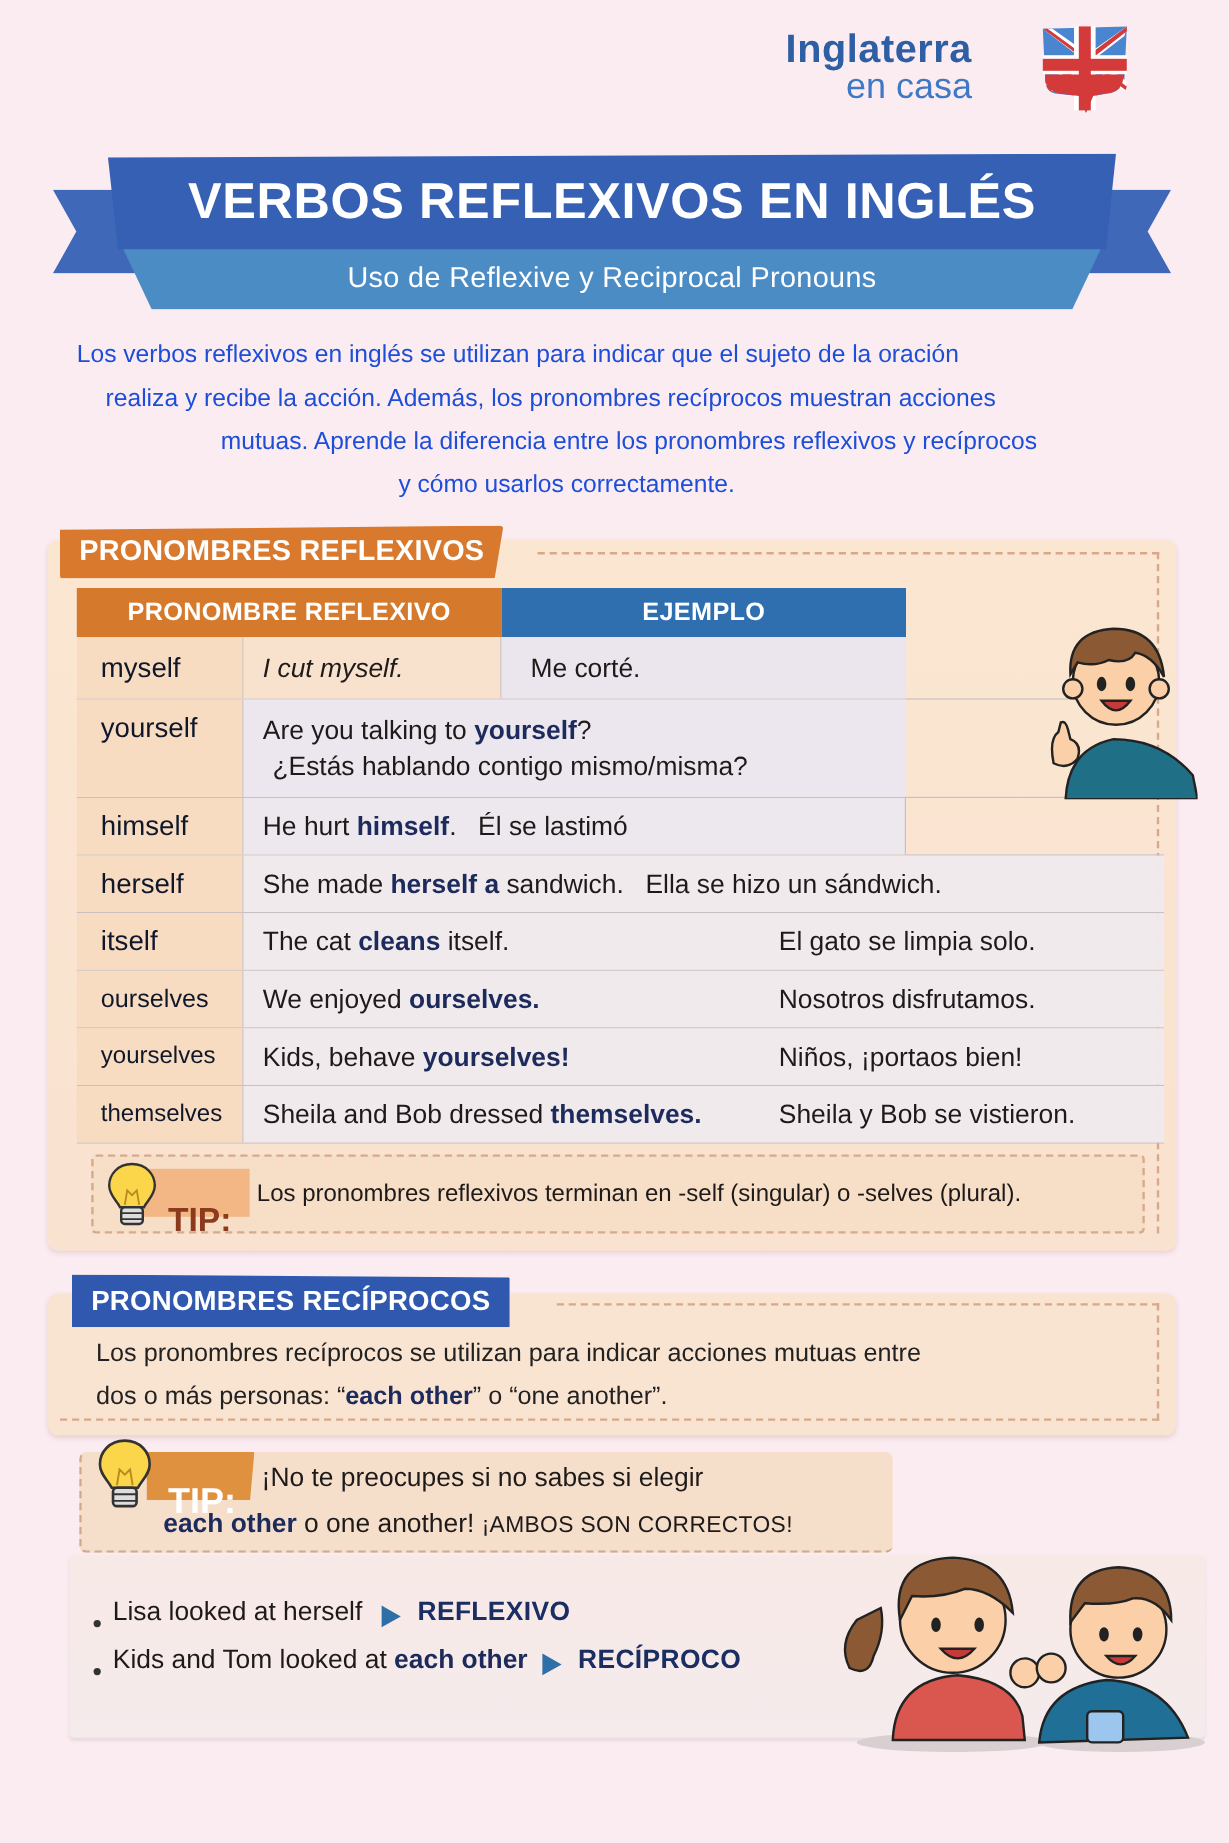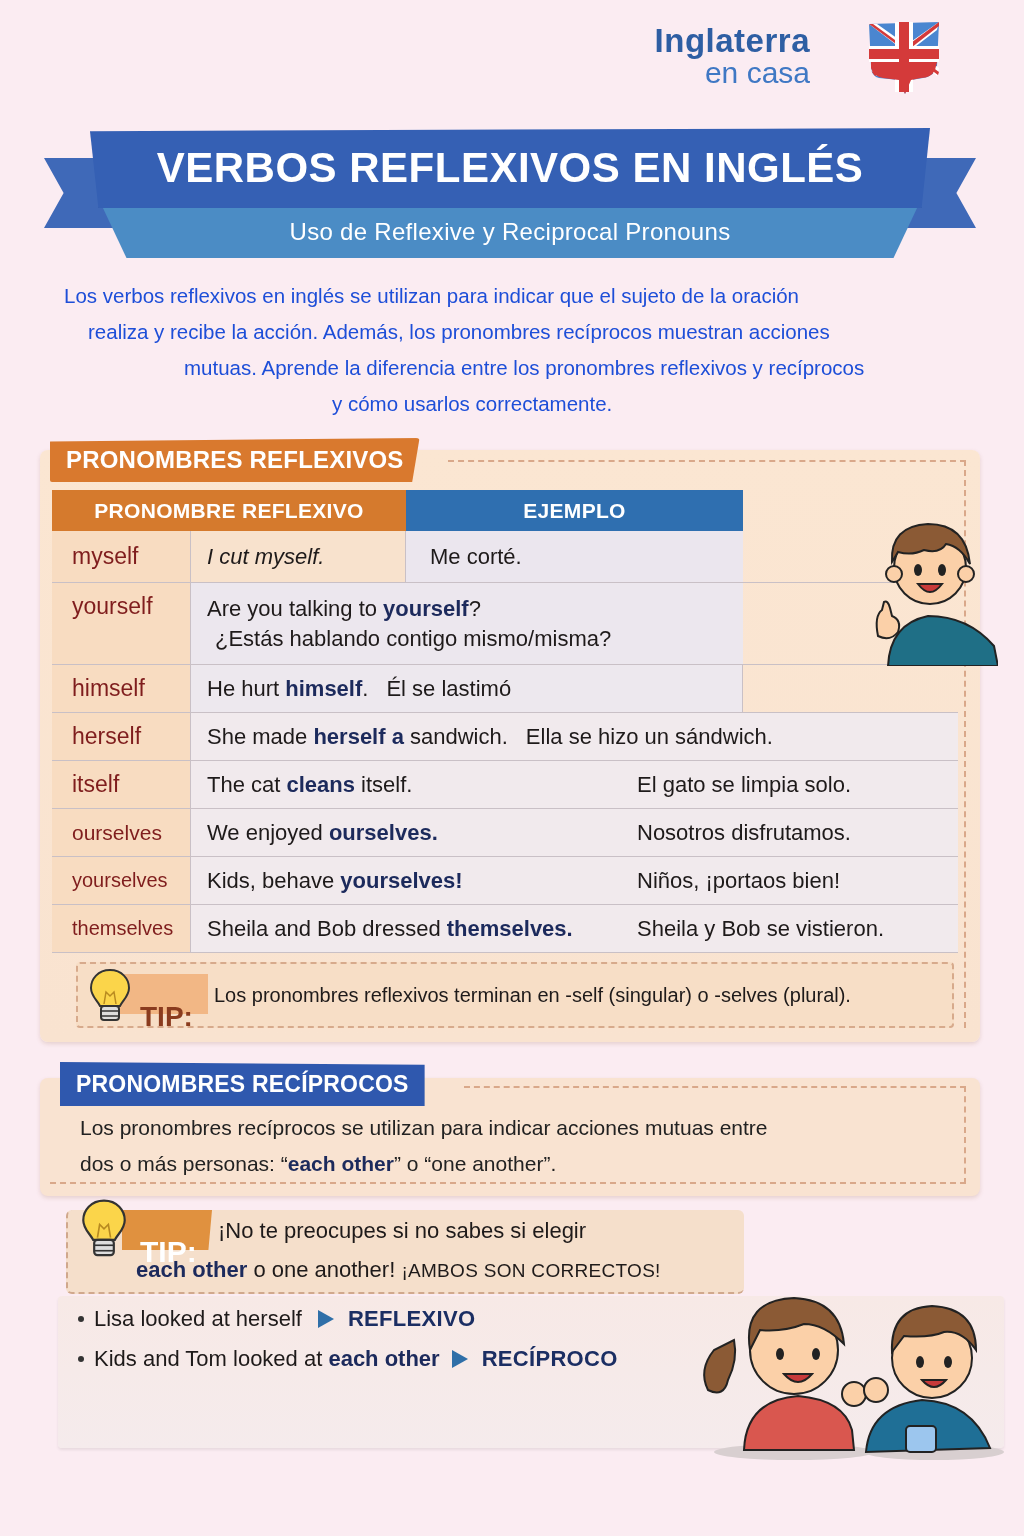--- a/index.html
+++ b/index.html
@@ -54,27 +54,27 @@
   .section1 .dash { position: absolute; left: 408px; right: 14px; top: 10px; height: 0; border-top: 2px dashed #d9a88a; }
   .section1 .dash-right { position: absolute; right: 14px; top: 10px; bottom: 14px; border-right: 2px dashed #d9a88a; }
   .sec-tab {
     position: absolute; height: 44px; padding: 0 16px;
     display: flex; align-items: center;
     color: #fff; font-size: 24px; font-weight: bold; letter-spacing: 0.2px;
   }
   .sec-tab.orange { background: #d9792e; left: 10px; top: -12px; border-radius: 4px 4px 2px 2px; clip-path: polygon(0 8%, 100% 0, 98% 100%, 0 100%); }
   .sec-tab.blue { background: #2f58ae; }
 
-  .tbl { position: absolute; left: 12px; top: 40px; width: 906px; }
+  .tbl { position: absolute; left: 24px; top: 40px; width: 906px; }
   .thead { display: flex; height: 41px; }
   .th { display: flex; align-items: center; justify-content: center; color: #fff; font-size: 21px; font-weight: bold; letter-spacing: 0.3px; }
   .th.orange { background: #d57a2d; width: 354px; }
   .th.blue { background: #2f6fb0; width: 337px; }
   .trow { display: flex; border-bottom: 1.5px solid #c9c0c6; position: relative; }
-  .tcell-p { width: 139px; padding-left: 20px; font-size: 23px; display: flex; align-items: center; background: #f8dcc1; border-right: 1.5px solid #c9c0c6; color: #7f1d1d; }
+  .tcell-p { width: 139px; padding-left: 20px; font-size: 23px; display: flex; align-items: center; background: #f8dcc1; border-right: 1.5px solid #c9c0c6; color: #0f172a; }
   .tcell-e { flex: 1; display: flex; align-items: center; font-size: 22px; padding-left: 16px; background: rgba(240,234,238,.95); position: relative; }
   .tcell-e .en { white-space: nowrap; }
   .tcell-e .es { position: absolute; white-space: nowrap; }
   .hl { color: #1c2a5c; font-weight: bold; }
   .trow.narrow .tcell-e { max-width: 553px; }
 
   .tip1 {
     position: absolute; left: 36px; top: 512px; width: 878px; height: 66px;
     background: #f7dec6;
     border: 2px dashed #d7aa8c; border-radius: 4px;
@@ -106,21 +106,21 @@
   .tip2-line2 { position: absolute; left: 68px; top: 47px; font-size: 22px; white-space: nowrap; }
   .caps { font-size: 19px; letter-spacing: 0.3px; }
 
   
   .examples {
     left: 58px; top: 1296px; width: 946px; height: 152px;
     background: linear-gradient(180deg, #f7e9e6 0%, #f5ebec 100%);
     border-radius: 4px;
     box-shadow: 0 2px 3px rgba(0,0,0,.08);
   }
-  .ex-item { position: absolute; left: 20px; font-size: 22px; white-space: nowrap; display: flex; align-items: center; gap: 10px; }
+  .ex-item { position: absolute; left: 20px; font-size: 22px; white-space: nowrap; display: flex; align-items: flex-end; gap: 10px; margin-top: 24px; }
   .bullet { width: 6px; height: 6px; border-radius: 50%; background: #333; display: inline-block; }
   .arrow { display: inline-block; width: 0; height: 0; border-top: 9px solid transparent; border-bottom: 9px solid transparent; border-left: 16px solid #2f6fa8; margin: 0 4px 0 6px; }
   .tag { color: #1b2e63; font-weight: bold; letter-spacing: 0.3px; }
   .tag.small { font-size: 22px; }
 
   .kids2 { left: 694px; top: 1280px; width: 320px; height: 180px; }
   .bulb { position: absolute; }
 </style>
 </head>
 <body>

